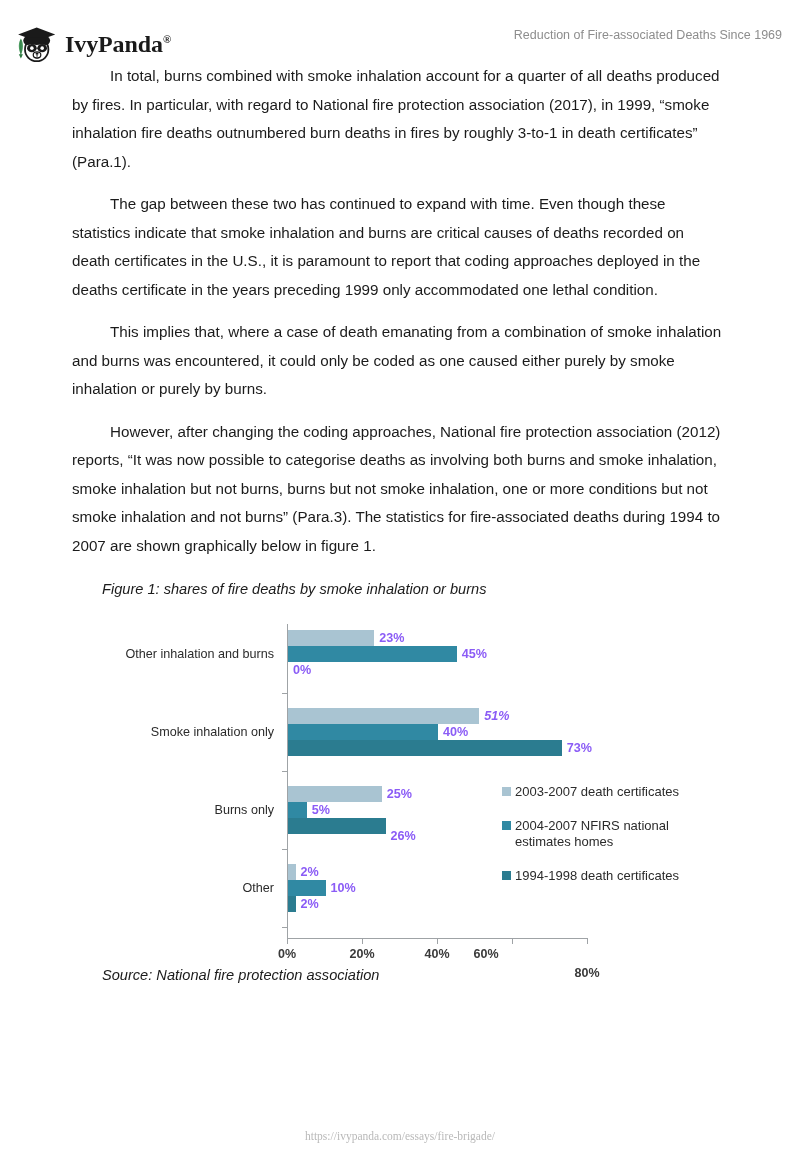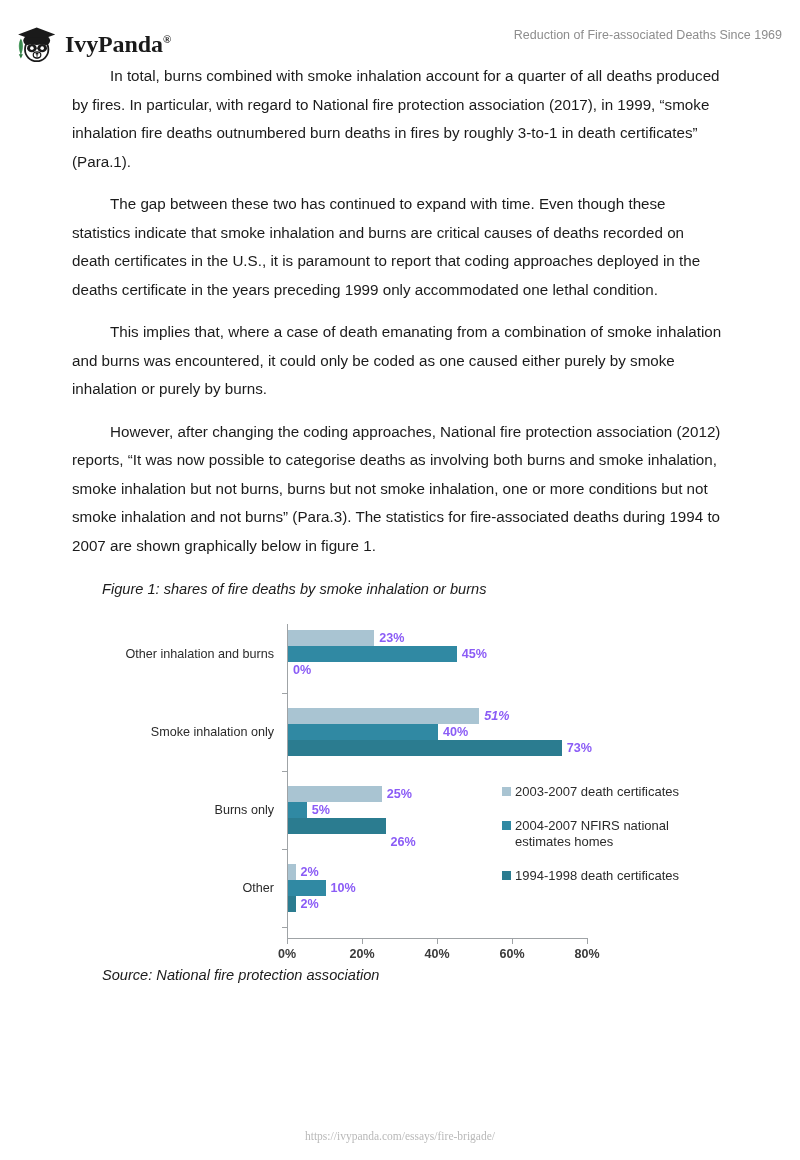--- a/index.html
+++ b/index.html
@@ -258,40 +258,40 @@
         <div class="bar-value" style="left: 361px; top: 116px;">40%</div>
         <div class="bar" style="top: 124px; width: 273.75px; background: rgb(43, 124, 144);"></div>
         <div class="bar-value" style="left: 484.75px; top: 132px;">73%</div>
         <div class="tick-y" style="top: 155px;"></div>
         <div class="cat-label" style="top: 194px;">Burns only</div>
         <div class="bar" style="top: 170px; width: 93.75px; background: rgb(169, 196, 210);"></div>
         <div class="bar-value" style="left: 304.75px; top: 178px;">25%</div>
         <div class="bar" style="top: 186px; width: 18.75px; background: rgb(48, 137, 163);"></div>
         <div class="bar-value" style="left: 229.75px; top: 194px;">5%</div>
         <div class="bar" style="top: 202px; width: 97.5px; background: rgb(43, 124, 144);"></div>
-        <div class="bar-value" style="left: 308.5px; top: 226px;">26%</div>
+        <div class="bar-value" style="left: 308.5px; top: 220px;">26%</div>
         <div class="tick-y" style="top: 233px;"></div>
         <div class="cat-label" style="top: 272px;">Other</div>
         <div class="bar" style="top: 248px; width: 7.5px; background: rgb(169, 196, 210);"></div>
         <div class="bar-value" style="left: 218.5px; top: 256px;">2%</div>
         <div class="bar" style="top: 264px; width: 37.5px; background: rgb(48, 137, 163);"></div>
         <div class="bar-value" style="left: 248.5px; top: 272px;">10%</div>
         <div class="bar" style="top: 280px; width: 7.5px; background: rgb(43, 124, 144);"></div>
         <div class="bar-value" style="left: 218.5px; top: 288px;">2%</div>
         <div class="tick-y" style="top: 311px;"></div>
         <div class="tick-x" style="left: 205px;"></div>
         <div class="tick-x-label" style="left: 205px;">0%</div>
         <div class="tick-x" style="left: 280px;"></div>
         <div class="tick-x-label" style="left: 280px;">20%</div>
         <div class="tick-x" style="left: 355px;"></div>
         <div class="tick-x-label" style="left: 355px;">40%</div>
         <div class="tick-x" style="left: 430px;"></div>
-        <div class="tick-x-label" style="left: 430px;">60%</div>
+        <div class="tick-x-label" style="left: 404px;">60%</div>
         <div class="tick-x" style="left: 505px;"></div>
-        <div class="tick-x-label" style="left: 505px;">80%</div>
+        <div class="tick-x-label" style="left: 505px; margin-top: 19px;">80%</div>
         <div class="legend">
           <div class="legend-item">
             <span class="legend-swatch" style="background: rgb(169, 196, 210);"></span>
             <span>2003-2007 death certificates</span>
           </div>
           <div class="legend-item">
             <span class="legend-swatch" style="background: rgb(48, 137, 163);"></span>
             <span>2004-2007 NFIRS national estimates homes</span>
           </div>
           <div class="legend-item">

